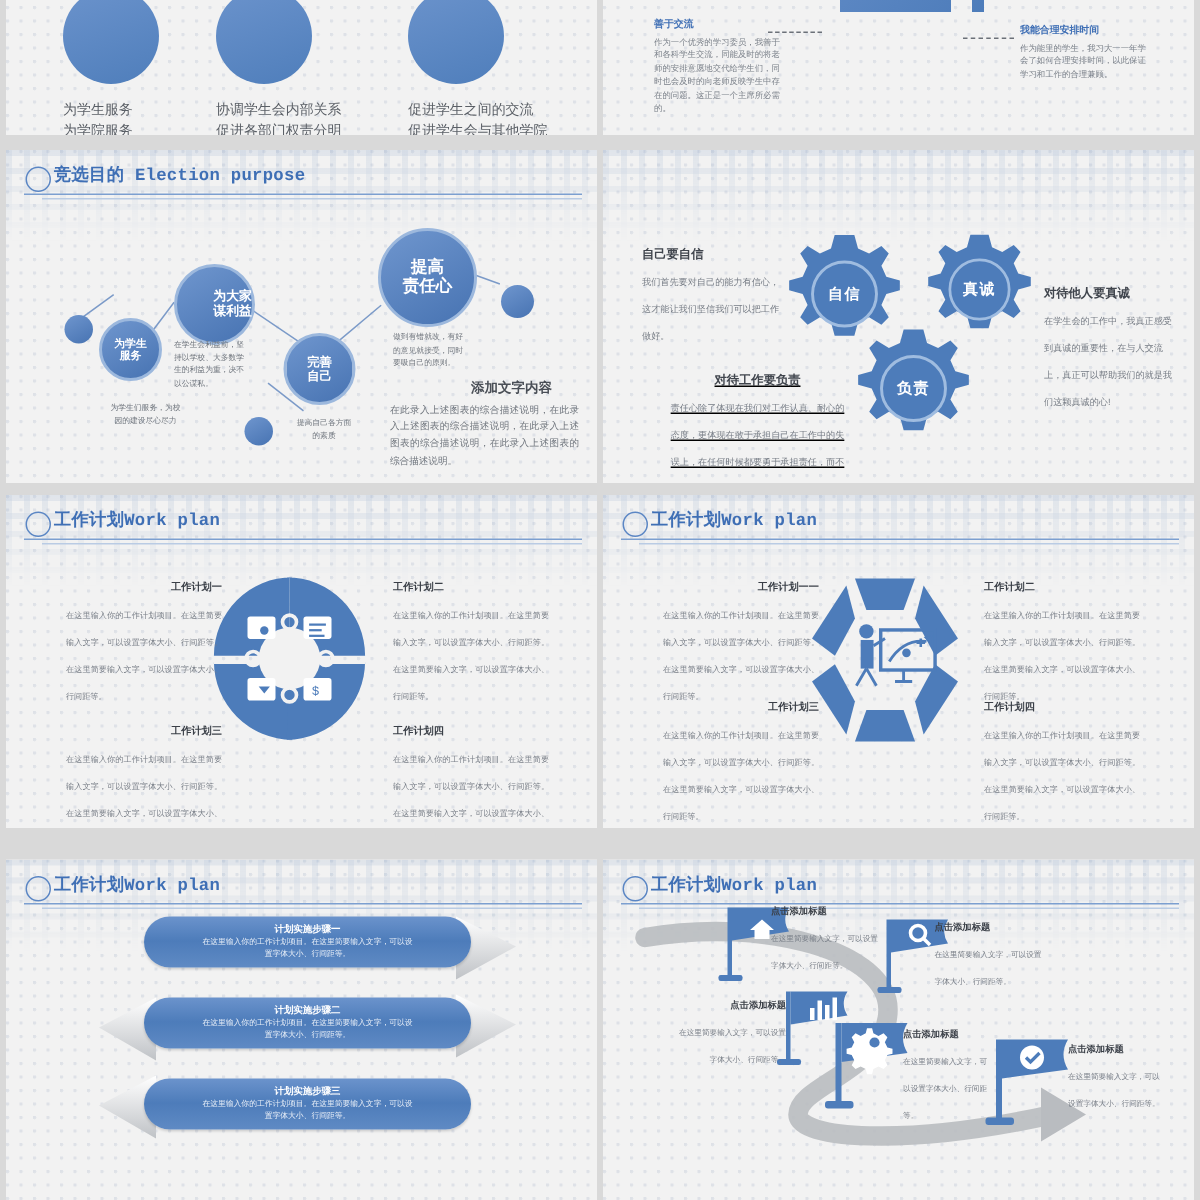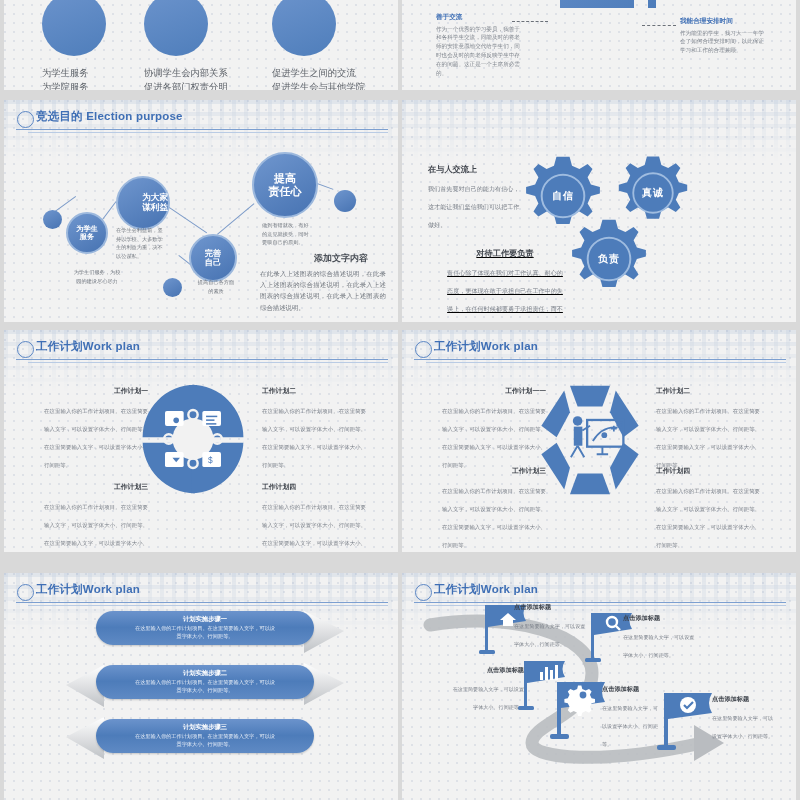--- a/index.html
+++ b/index.html
@@ -29,21 +29,21 @@
     background-image:
       linear-gradient(to right, rgba(140,165,200,.38) 4px, transparent 4px),
       linear-gradient(to bottom, rgba(140,165,200,.38) 4px, transparent 4px);
     background-size:12px 12px;
     opacity:.45; pointer-events:none;
     -webkit-mask-image:linear-gradient(to bottom, #000 0%, rgba(0,0,0,.25) 75%, transparent 100%);
             mask-image:linear-gradient(to bottom, #000 0%, rgba(0,0,0,.25) 75%, transparent 100%);
   }
 
   
-  .hdr{ position:absolute; left:0; right:0; top:8px; height:26px; }
+  .hdr{ position:absolute; left:0; right:0; top:8px; height:26px;font-family:Liberation Mono, monospace; }
   .hdr .ring{
     position:absolute; left:13px; top:3px; width:17px; height:17px;
     border:1.6px solid #5b86c4; border-radius:50%;
   }
   .hdr .ttl{
     position:absolute; left:32px; top:1px;
     font-size:11.5px; font-weight:bold; color:#3f6fb5;
     letter-spacing:.2px; white-space:nowrap;
   }
   .hdr .ul{
@@ -225,21 +225,21 @@
   <div class="nc ring" style="left:112px;top:76px;width:54px;height:54px;font-size:8.6px;justify-content:flex-end;">
     <span style="white-space:pre-line">为大家
 谋利益</span>
   </div>
 
   <div class="ncap" style="left:112px;top:126px;width:58px;text-align:left;white-space:pre-line">在学生会利益前，坚
 持以学校、大多数学
 生的利益为重，决不
 以公谋私。</div>
 
-  <div class="nc ring" style="left:185px;top:134px;width:48px;height:48px;font-size:8.2px;align-items:center;">
+  <div class="nc ring" style="left:185px;top:122px;width:48px;height:48px;font-size:8.2px;align-items:center;">
     <span style="white-space:pre-line">完善
 自己</span>
   </div>
   <div class="ncap" style="left:186px;top:178px;width:52px;white-space:pre-line">提高自己各方面
 的素质</div>
 
   <div class="nc ring" style="left:248px;top:52px;width:66px;height:66px;font-size:11px;">
     <span style="white-space:pre-line">提高
 责任心</span>
   </div>
@@ -274,24 +274,28 @@
 
   <div class="gear" style="left:166px;top:118px;width:82px;height:82px;">
     <svg viewBox="0 0 100 100" width="82" height="82">
       <path fill="#4d7cba" d="M50 2 l8 0 3 11 9 4 10-6 6 6 -6 10 4 9 11 3 0 8 -11 3 -4 9 6 10 -6 6 -10-6 -9 4 -3 11 -8 0 -8 0 -3-11 -9-4 -10 6 -6-6 6-10 -4-9 -11-3 0-8 11-3 4-9 -6-10 6-6 10 6 9-4 3-11 8 0z"></path>
       <circle cx="50" cy="50" r="26" fill="#4d7cba" stroke="#9fbce0" stroke-width="2.4"></circle>
     </svg>
     <span class="lbl">负责</span>
   </div>
 
   <div class="gblock" style="left:26px;top:64px;">
-    <span class="g-h">在与人交流上</span>
+    <span class="g-h">自己要自信</span>
     <span class="g-b">我们首先要对自己的能力有信心，这才能让我们坚信我们可以把工作做好。</span>
   </div>
 
+  <div class="gblock" style="left:294px;top:90px;width:90px;">
+    <span class="g-h">对待他人要真诚</span>
+    <span class="g-b">在学生会的工作中，我真正感受到真诚的重要性，在与人交流上，真正可以帮助我们的就是我们这颗真诚的心!</span>
+  </div>
 
   <div class="gblock" style="left:43px;top:148px;width:120px;text-align:center;text-decoration:underline;">
     <span class="g-h">对待工作要负责</span>
     <span class="g-b">责任心除了体现在我们对工作认真、耐心的态度，更体现在敢于承担自己在工作中的失误上，在任何时候都要勇于承担责任，而不是互相推诿。</span>
   </div>
 </div>
 
 <div class="slide" style="left:4px; top:330px;">
   <div class="tex"></div>
   <div class="tex2"></div>

